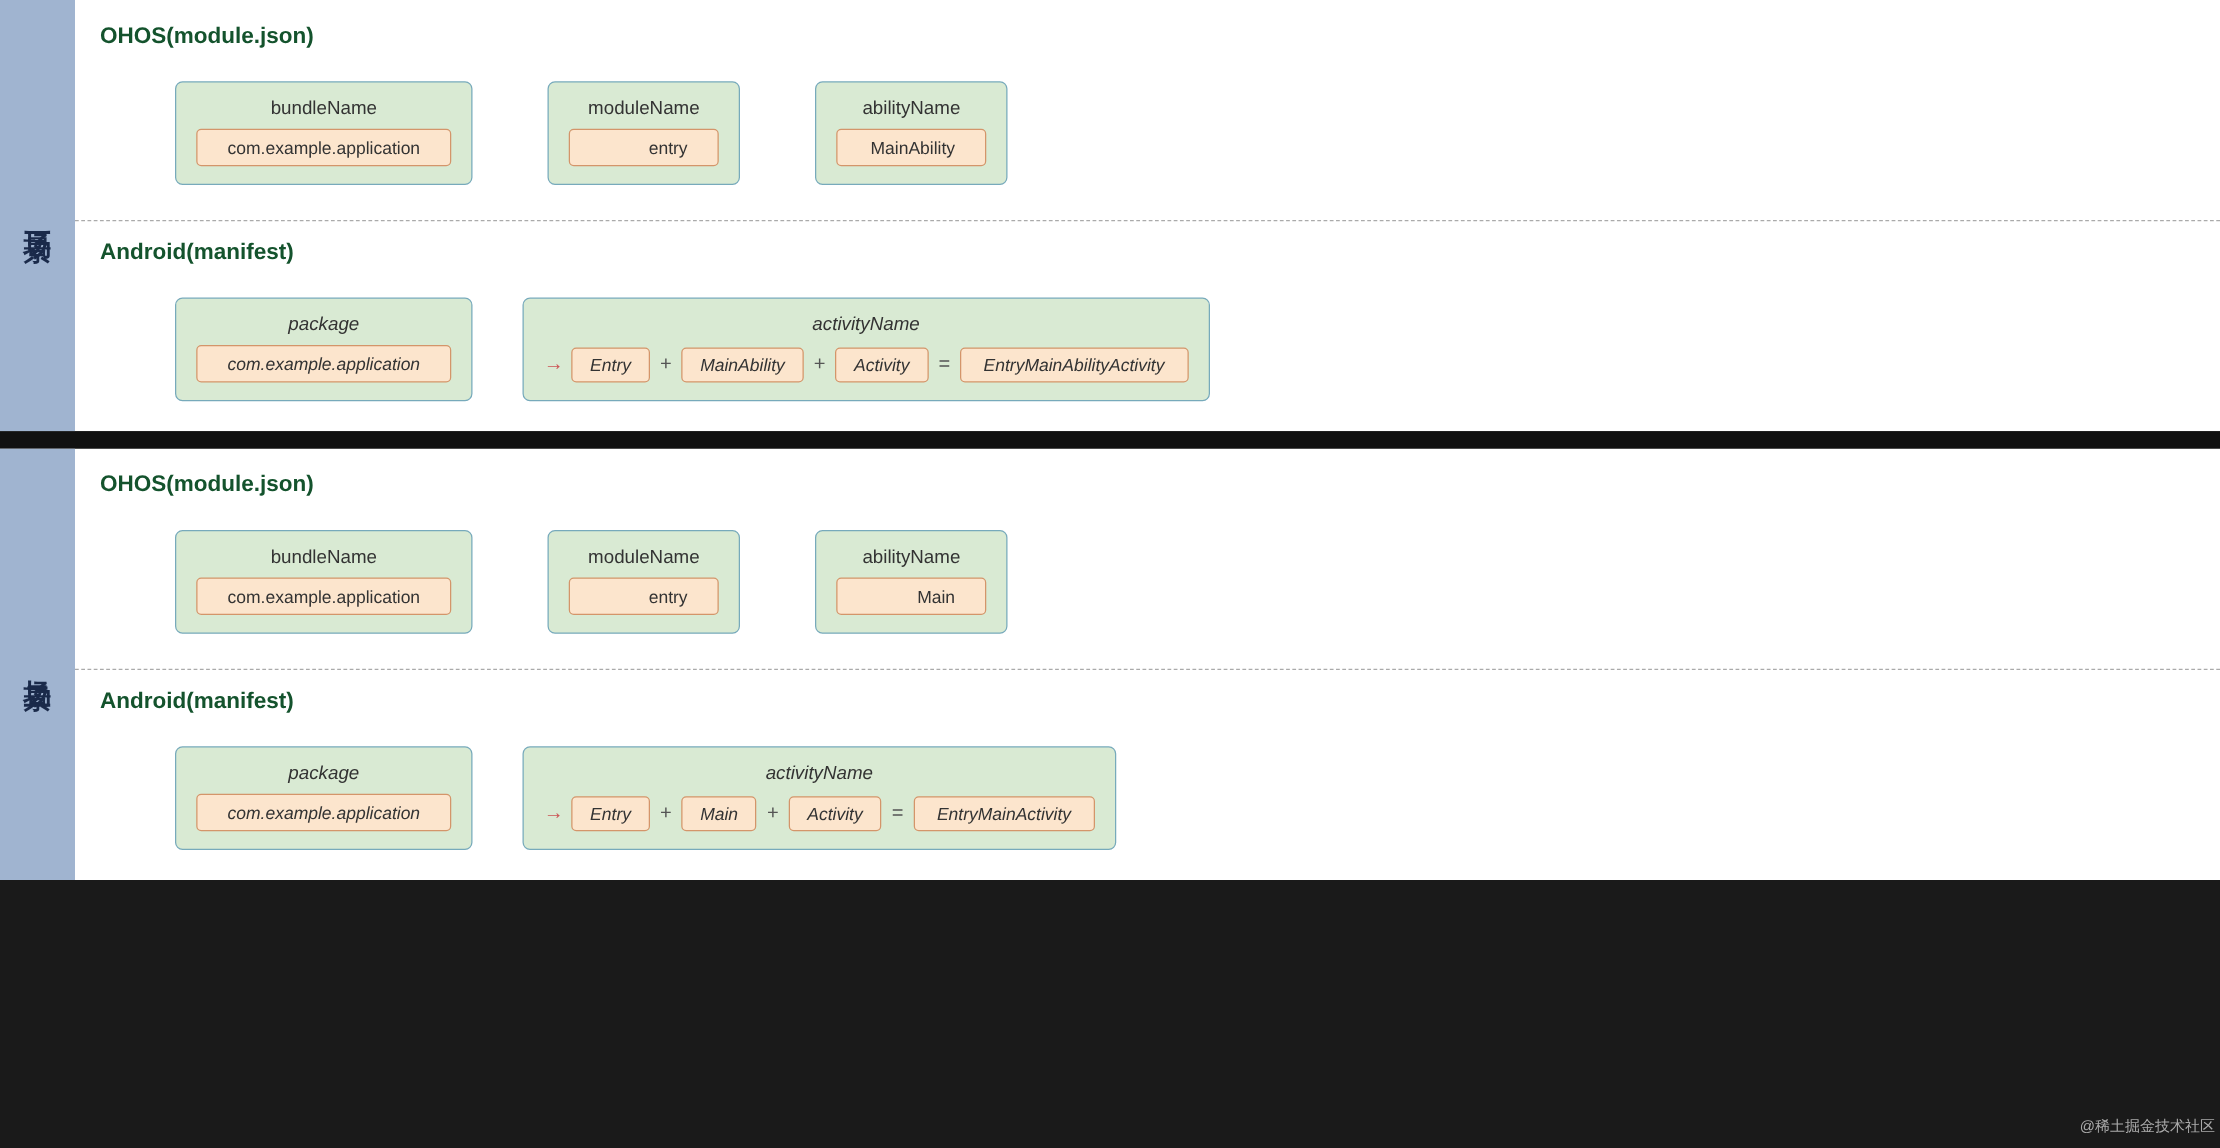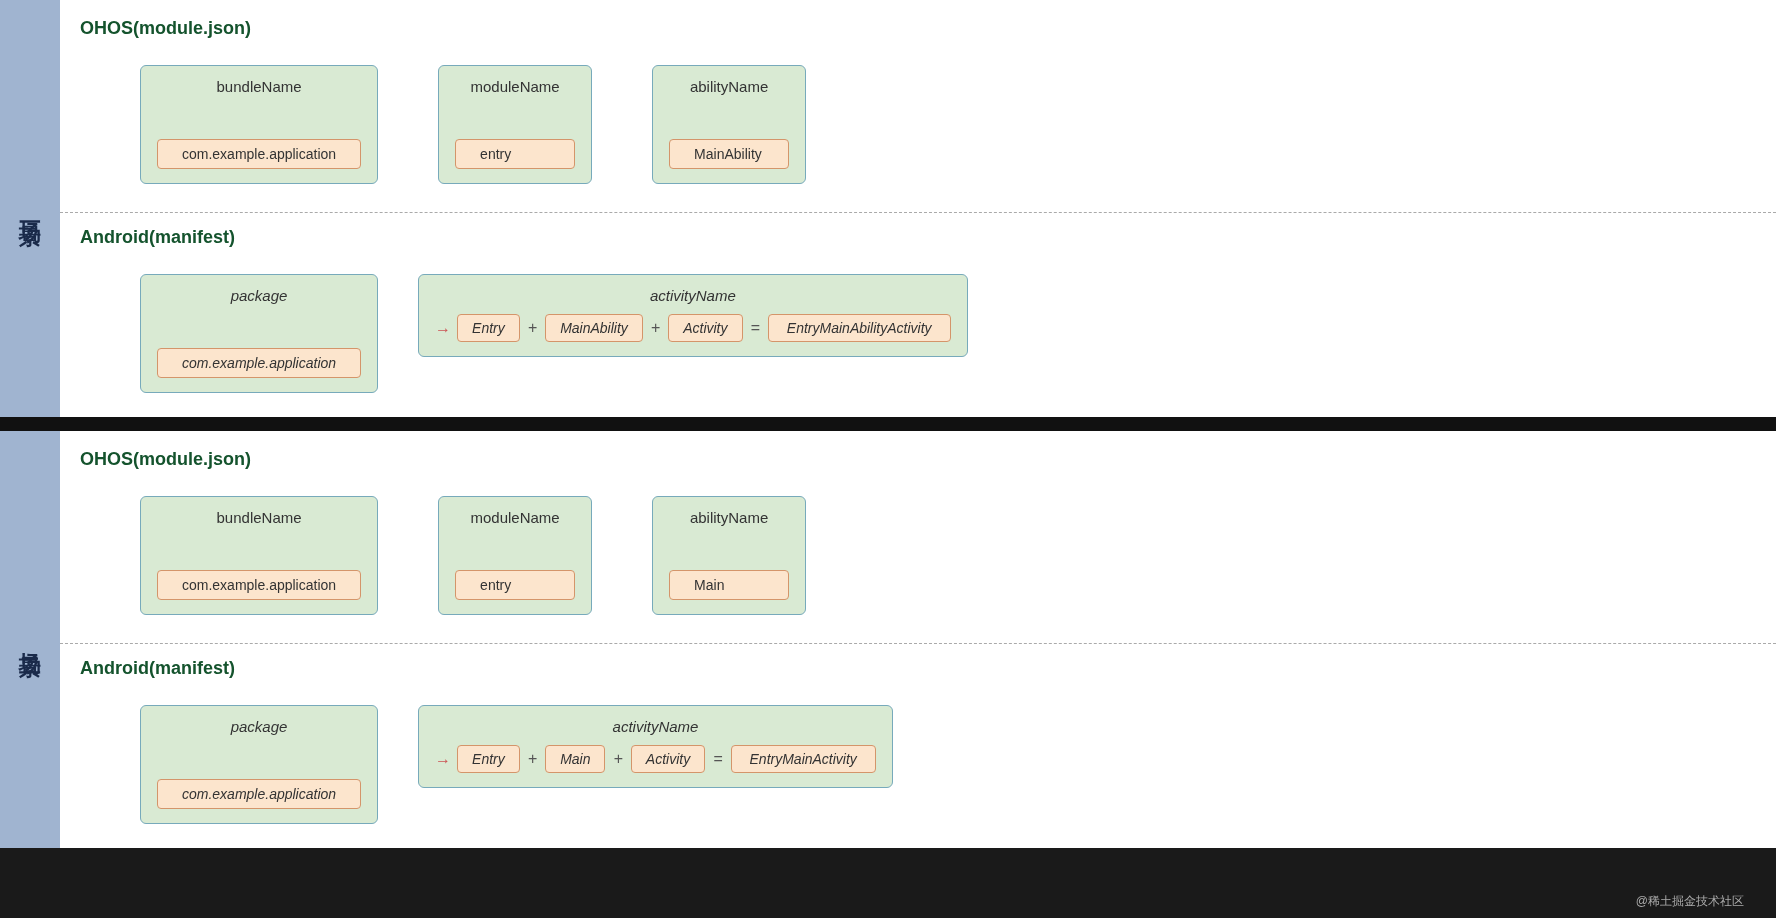--- a/index.html
+++ b/index.html
@@ -55,38 +55,37 @@
 
     
     .card-outer {
       background: #d9ead3;
       border: 1.5px solid #7ab;
       border-radius: 6px;
       padding: 12px 16px 14px 16px;
       display: inline-flex;
       flex-direction: column;
       align-items: center;
-      gap: 36px;
     }
 
     .card-label {
       font-size: 15px;
       color: #333;
       margin-bottom: 8px;
     }
 
     .card-inner {
       background: #fce5cd;
       border: 1.5px solid #d4956a;
       border-radius: 4px;
       padding: 6px 24px;
       font-size: 14px;
       color: #333;
       min-width: 120px;
-      text-align: left;
+      text-align: right;
     }
 
     .ohos-row {
       display: flex;
       flex-direction: row;
       align-items: flex-start;
       gap: 60px;
       padding: 10px 20px 10px 60px;
     }
 
@@ -154,21 +153,21 @@
     }
 
     .scene-divider {
       height: 14px;
       background: #111;
     }
 
     .watermark {
       position: fixed;
       bottom: 8px;
-      right: 32px;
+      right: 4px;
       font-size: 12px;
       color: #aaa;
     }
   </style>
 </head>
 <body>
 
 <div class="scene-wrapper">
   <div class="scene-label">场景一</div>
   <div class="scene-content">

